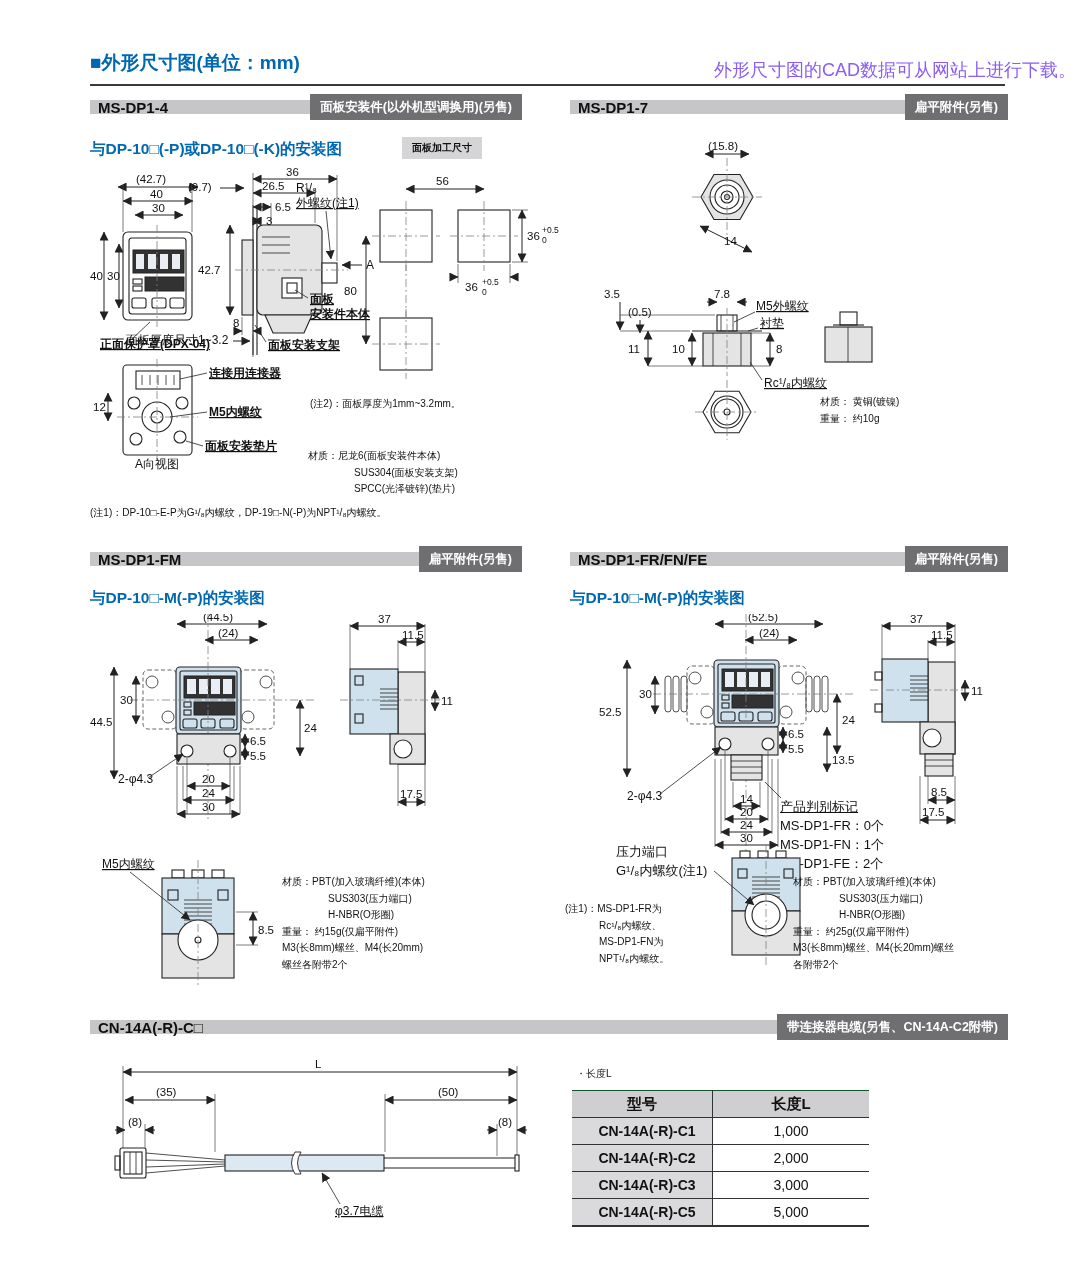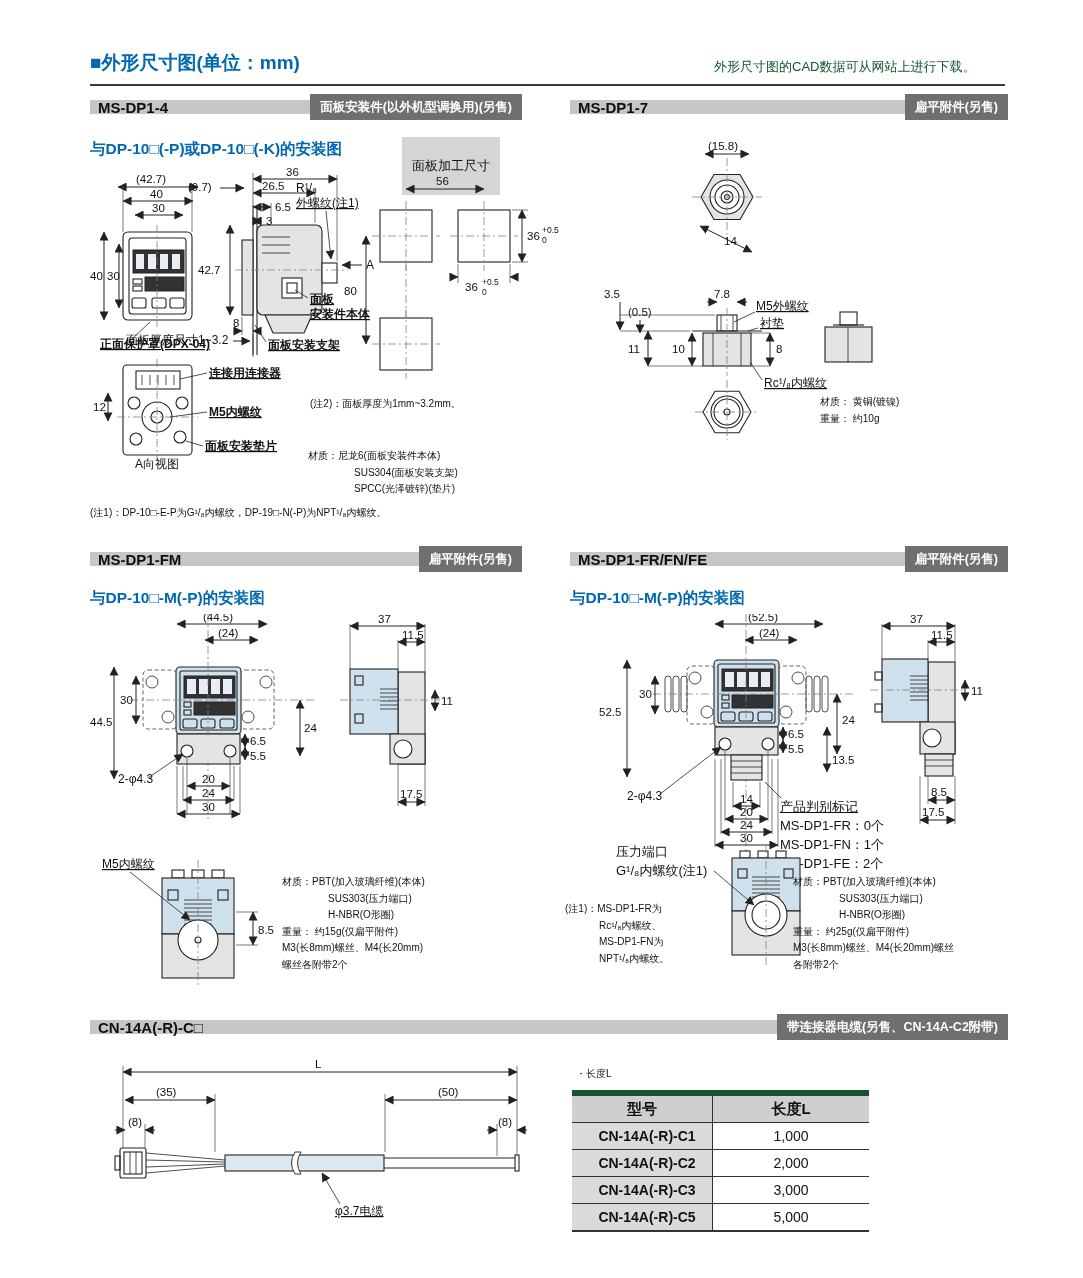--- a/index.html
+++ b/index.html
@@ -1,27 +1,27 @@
 <!DOCTYPE html>
 <html><head>
 <meta charset="utf-8">
 <style>
   html,body{margin:0;padding:0;background:#fff}
   .page{position:relative;width:1083px;height:1278px;background:#fff;overflow:hidden;
         font-family:"Liberation Sans",sans-serif;color:#111}
   .abs{position:absolute}
   .ttl{font-size:19px;font-weight:bold;color:#0068b0;white-space:nowrap}
-  .cad{font-size:13px;color:#14532d}
+  .cad{font-size:18px;color:#8b5cf6}
   .rule{border-top:2px solid #3a3a3a}
   .bar{height:14px;background:#c6c6c8;display:flex;align-items:center}
   .bar .model{font-weight:bold;font-size:15px;padding-left:8px;color:#0f0f0f;white-space:nowrap}
   .bar .badge{margin-left:auto;height:26px;background:#6f6f71;color:#fff;font-size:12.5px;
               font-weight:bold;display:flex;align-items:center;padding:0 10px;white-space:nowrap}
   .bluesub{font-size:15.5px;font-weight:bold;color:#0068b0;white-space:nowrap}
-  .subbadge{background:#d5d5d7;color:#111;font-weight:normal;font-size:13px;padding:20px 10px;white-space:nowrap}
+  .subbadge{background:#d5d5d7;color:#111;font-weight:bold;font-size:10px;padding:4px 10px;white-space:nowrap}
   .note{font-size:10px;line-height:1.65;white-space:nowrap}
   .n12{font-size:13px;line-height:1.45;white-space:nowrap}
   .ind{padding-left:46px}
   .ind2{padding-left:34px}
   .bold{font-weight:normal}
   .ul{text-decoration:underline}
   
   svg text{font-size:11.5px;fill:#111;font-family:"Liberation Sans",sans-serif}
   svg text.lb{font-size:12px}
   svg text.bb{font-weight:bold}
@@ -31,21 +31,21 @@
   .cl{stroke:#808080;stroke-width:.8;stroke-dasharray:8 3 2 3;fill:none}
   .ol{stroke:#222;fill:none;stroke-width:1.1}
   .olf{stroke:#222;fill:#fff;stroke-width:1.1}
   .blue{fill:#cfe1ed;stroke:#222;stroke-width:1.1}
   .gray{fill:#e4e4e5;stroke:#222;stroke-width:1.1}
   .dark{fill:#323232;stroke:#222}
   .seg{fill:#e8eef4}
   .dash{stroke:#555;stroke-width:.9;fill:none;stroke-dasharray:4 2.5}
   .thin{stroke:#222;stroke-width:.8;fill:none}
   
-  table.len{border-collapse:collapse;border-top:6px solid #14532d;border-bottom:2px solid #333;font-size:14px}
+  table.len{border-collapse:collapse;border-top:1px solid #14532d;border-bottom:2px solid #333;font-size:14px}
   table.len th,table.len td{height:26px;border-bottom:1px solid #333;padding:0}
   table.len th{background:#cfcfd1;font-size:15px;text-align:center;font-weight:bold}
   table.len td.mod{background:#dadadc;font-weight:bold;text-align:center;padding-left:10px}
   table.len td.val{text-align:center;background:#fff}
   table.len .c1{width:130px;border-right:1px solid #333}
   table.len .c2{width:156px}
 </style>
 </head>
 <body>
 

